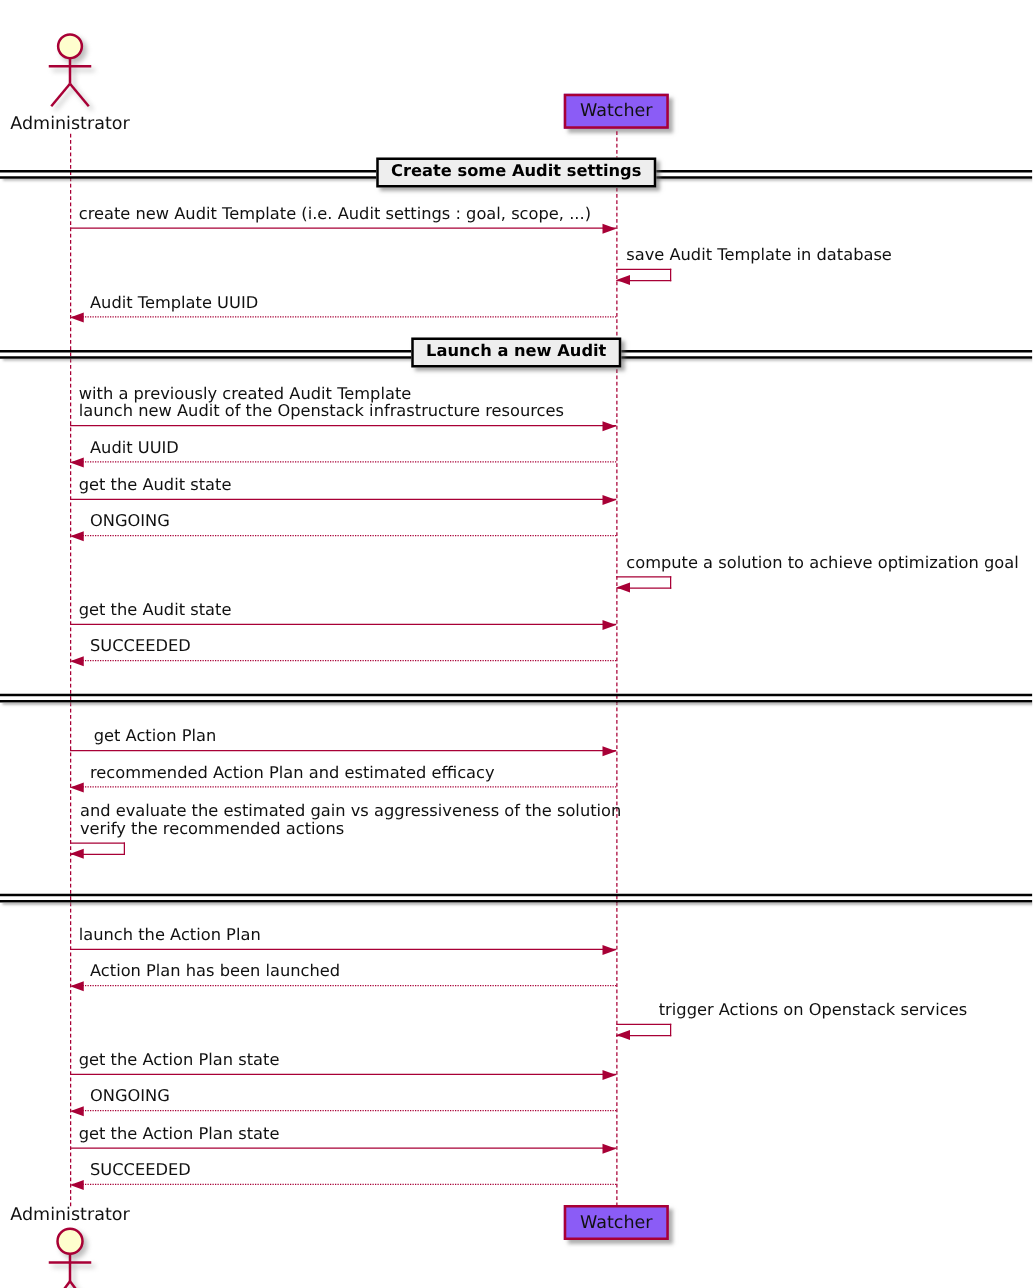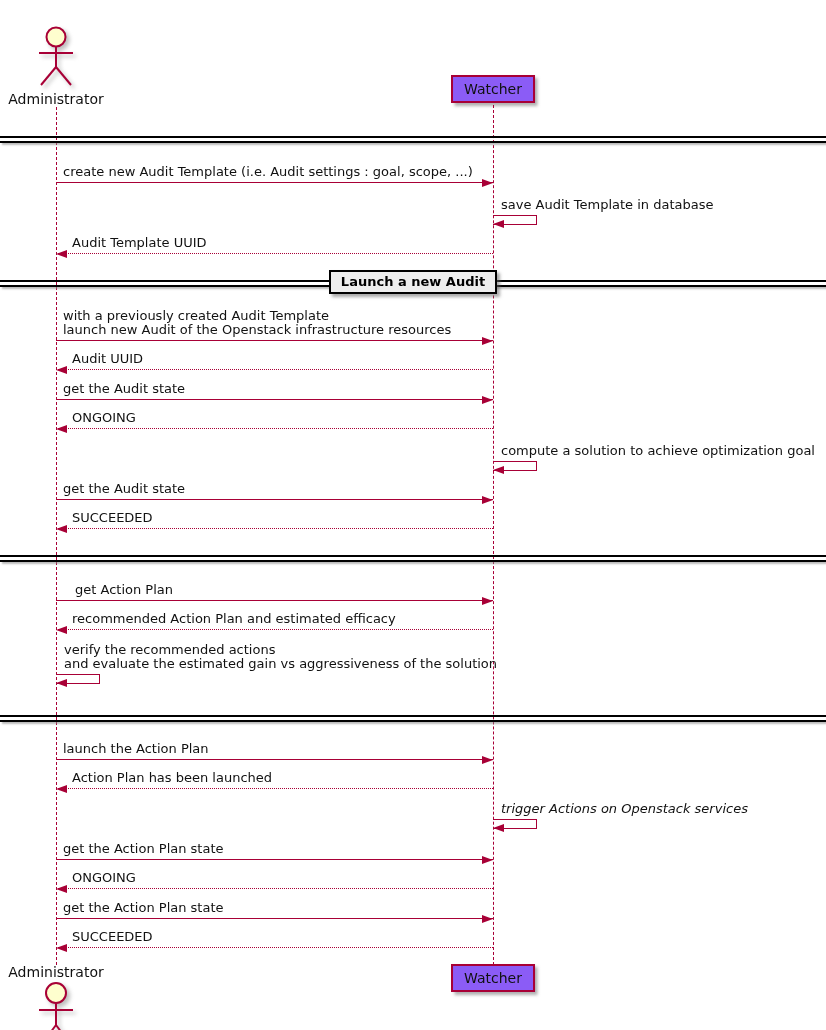--- a/index.html
+++ b/index.html
@@ -68,20 +68,21 @@
   <div class="actor-label" style="left:56px; top:69px;">Administrator</div>
 
   <div class="pbox" style="left:493px; top:53px;">Watcher</div>
 
   <div class="lifeline" style="left:56px; top:85px; height:858px;"></div>
   <div class="lifeline" style="left:493px; top:83px; height:860px;"></div>
 
   <div id="events">
       <div class="divider-row" style="top: 104px;">
         <div class="divider-lines"></div>
+        <div class="divider-box">Create some Audit settings</div>
       </div>
       <div class="msg-label" style="left: 63px; top: 143px;">
         <div>create new Audit Template (i.e. Audit settings : goal, scope, ...)</div>
       </div>
       <div class="msg-line solid" style="left: 56px; top: 160px; width: 437px;"></div>
       <div class="arrowhead right" style="left: 482px; top: 157px;"></div>
       <div class="msg-label" style="left: 501px; top: 176px;">
         <div>save Audit Template in database</div>
       </div>
       <div class="self-loop" style="left: 493px; top: 193px;"></div>
@@ -138,39 +139,39 @@
         <div>get Action Plan</div>
       </div>
       <div class="msg-line solid" style="left: 56px; top: 578px; width: 437px;"></div>
       <div class="arrowhead right" style="left: 482px; top: 575px;"></div>
       <div class="msg-label" style="left: 72px; top: 590px;">
         <div>recommended Action Plan and estimated efficacy</div>
       </div>
       <div class="msg-line dotted" style="left: 56px; top: 607px; width: 437px;"></div>
       <div class="arrowhead left" style="left: 56px; top: 604px;"></div>
       <div class="msg-label" style="left: 64px; top: 621px;">
+        <div>and evaluate the estimated gain vs aggressiveness of the solution</div>
         <div>verify the recommended actions</div>
-        <div>and evaluate the estimated gain vs aggressiveness of the solution</div>
       </div>
       <div class="self-loop" style="left: 56px; top: 652px;"></div>
       <div class="arrowhead left" style="left: 56px; top: 657px;"></div>
       <div class="divider-row" style="top: 683px;">
         <div class="divider-lines"></div>
       </div>
       <div class="msg-label" style="left: 63px; top: 720px;">
         <div>launch the Action Plan</div>
       </div>
       <div class="msg-line solid" style="left: 56px; top: 737px; width: 437px;"></div>
       <div class="arrowhead right" style="left: 482px; top: 734px;"></div>
       <div class="msg-label" style="left: 72px; top: 749px;">
         <div>Action Plan has been launched</div>
       </div>
       <div class="msg-line dotted" style="left: 56px; top: 766px; width: 437px;"></div>
       <div class="arrowhead left" style="left: 56px; top: 763px;"></div>
-      <div class="msg-label" style="left: 501px; top: 780px; font-style: italic;">
+      <div class="msg-label" style="left: 527px; top: 780px;">
         <div>trigger Actions on Openstack services</div>
       </div>
       <div class="self-loop" style="left: 493px; top: 797px;"></div>
       <div class="arrowhead left" style="left: 493px; top: 802px;"></div>
       <div class="msg-label" style="left: 63px; top: 820px;">
         <div>get the Action Plan state</div>
       </div>
       <div class="msg-line solid" style="left: 56px; top: 837px; width: 437px;"></div>
       <div class="arrowhead right" style="left: 482px; top: 834px;"></div>
       <div class="msg-label" style="left: 72px; top: 849px;">

